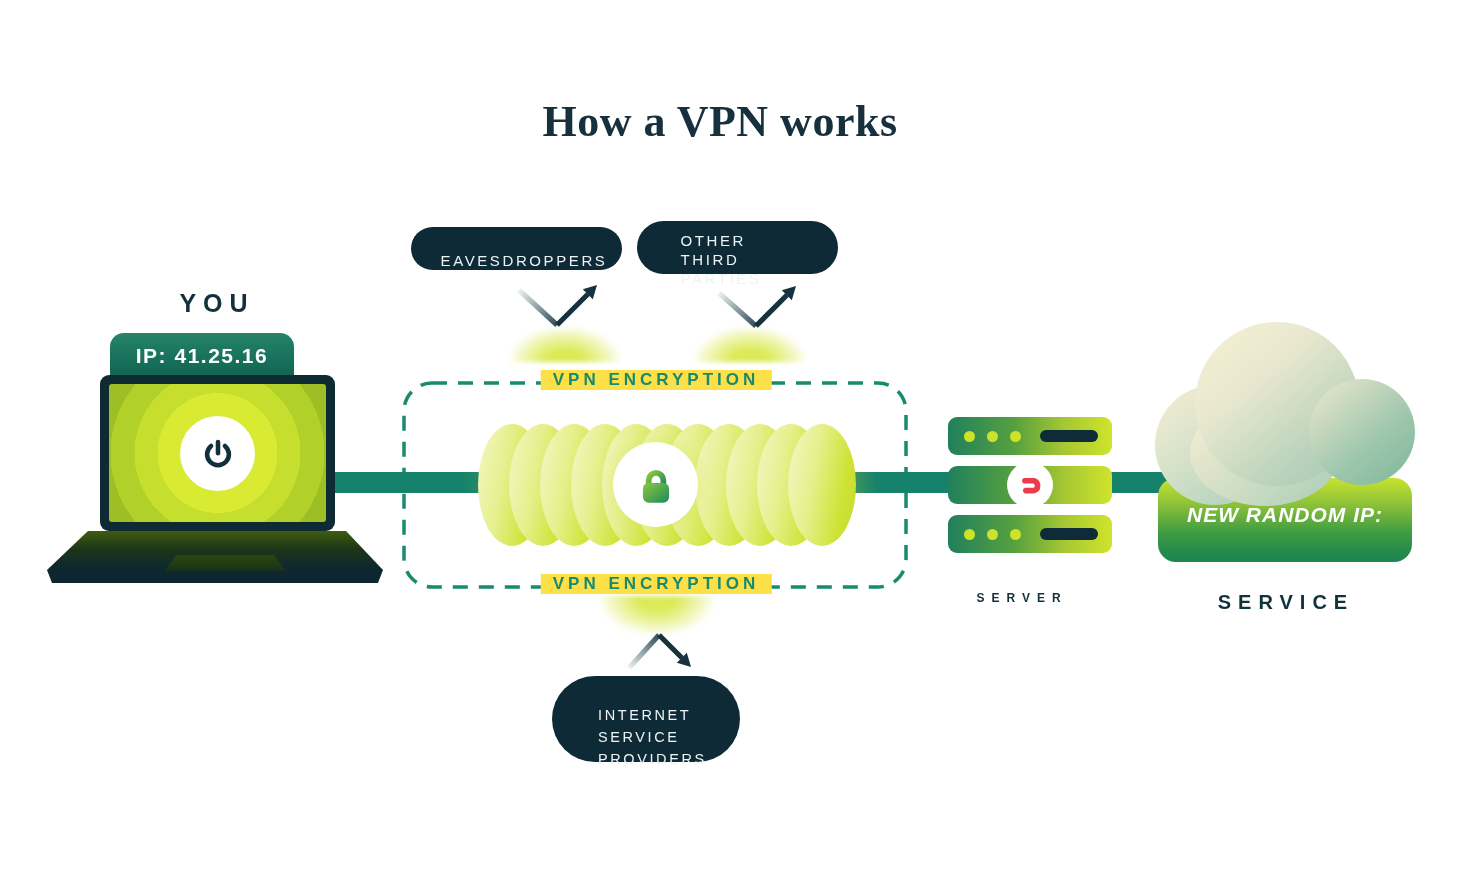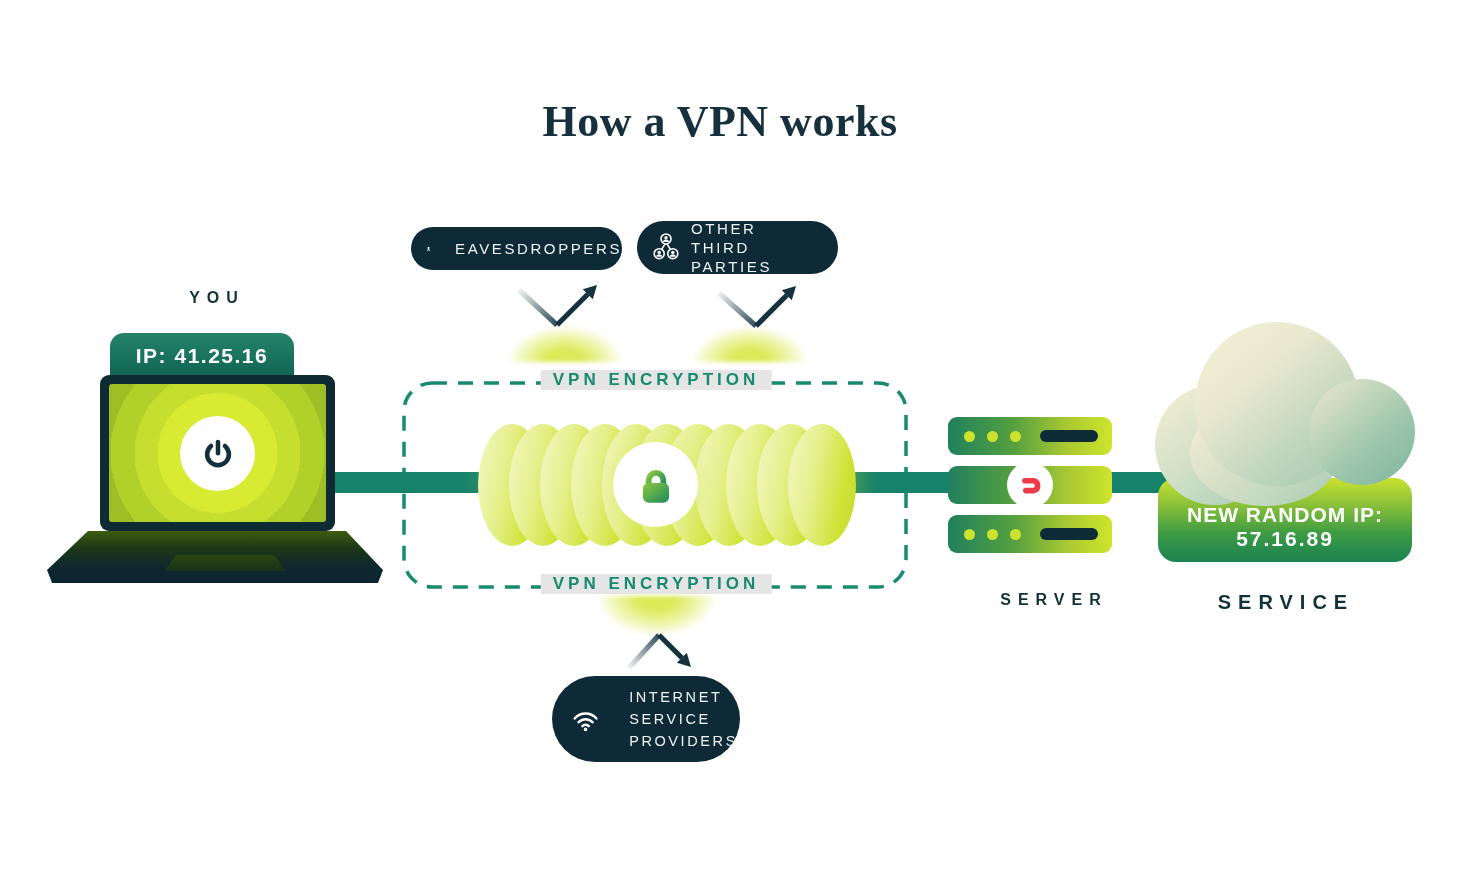--- a/index.html
+++ b/index.html
@@ -6,21 +6,21 @@
   .canvas{position:relative;width:1470px;height:894px;background:#ffffff;overflow:hidden;
           font-family:"Liberation Sans","DejaVu Sans",sans-serif;border-radius:10px;}
   .abs{position:absolute;}
 
   
   .title{left:0;top:96px;width:1440px;text-align:center;
          font-family:"Liberation Serif","DejaVu Serif",serif;
          font-size:44px;font-weight:700;color:#16303d;letter-spacing:.5px;}
 
   
-  .you-label{left:117px;top:289px;width:200px;text-align:center;font-size:16px;font-weight:600;
+  .you-label{left:117px;top:289px;width:200px;text-align:center;font-size:25px;font-weight:600;
              letter-spacing:7px;color:#11313b;}
   .ip-tab{left:110px;top:333px;width:184px;height:50px;border-radius:14px 14px 0 0;
           background:linear-gradient(180deg,#26836a 0%,#17705b 55%,#0e5f4e 100%);
           color:#fff;font-size:21px;font-weight:700;letter-spacing:1.5px;text-align:center;line-height:46px;}
   .laptop-screen{left:100px;top:375px;width:235px;height:156px;background:#0e2a33;border-radius:9px;}
   .screen-inner{position:absolute;left:9px;top:9px;right:9px;bottom:9px;border-radius:3px;
          background:radial-gradient(circle at 50% 50%, #d8ea31 0 60px, #c6de2d 60px 83px,
                     #b1d029 83px 107px, #9dbe25 107px 135px, #8eb022 135px);}
   .power-disc{left:180px;top:416px;width:75px;height:75px;border-radius:50%;background:#ffffff;
               display:flex;align-items:center;justify-content:center;}
@@ -30,21 +30,21 @@
   .touchpad{position:absolute;left:117px;top:24px;width:122px;height:16px;
         clip-path:polygon(10% 0,90% 0,100% 100%,0 100%);
         background:linear-gradient(180deg,#2c460f,#17321a);}
 
   
   .conn-line{left:332px;top:472px;width:878px;height:21px;
         background:linear-gradient(90deg,#17826b 0%,#17826b 15%,#8fbe3a 30%,#c3da30 36%,
                    #c3da30 44%,#8fbe3a 54%,#17826b 62%,#17826b 100%);}
 
   
-  .enc-label{font-size:17px;font-weight:600;letter-spacing:4px;color:#188a6f;background:#e5e5e5;
+  .enc-label{font-size:17px;font-weight:600;letter-spacing:4px;color:#188a6f;background:#fde047;
              padding:0 12px;transform:translateX(-50%);}
   .enc-label.top{left:656px;top:370px;}
   .enc-label.bottom{left:656px;top:574px;}
 
   
   .glow{filter:blur(2px);}
   .glow.tl{left:503px;top:326px;width:124px;height:36px;
      background:radial-gradient(60% 130% at 50% 100%, #dcea58 25%, rgba(233,242,150,.75) 55%, rgba(255,255,255,0) 78%);}
   .glow.tr{left:688px;top:326px;width:124px;height:36px;
      background:radial-gradient(60% 130% at 50% 100%, #dcea58 25%, rgba(233,242,150,.75) 55%, rgba(255,255,255,0) 78%);}
@@ -52,51 +52,51 @@
      background:radial-gradient(60% 130% at 50% 0%, #dcea58 25%, rgba(233,242,150,.75) 55%, rgba(255,255,255,0) 78%);}
 
   
   .ce{position:absolute;top:424px;width:68px;height:122px;border-radius:50%;
       background:linear-gradient(100deg,#f4f7c4 0%,#e5f08d 38%,#cfe336 75%,#c3da2c 100%);}
   .lock-disc{left:613px;top:442px;width:85px;height:85px;border-radius:50%;background:#ffffff;
       display:flex;align-items:center;justify-content:center;box-shadow:0 0 16px rgba(215,232,90,.55);}
 
   
   .pill{background:#0e2a37;color:#eef3f4;display:flex;align-items:center;
-        font-weight:500;letter-spacing:2.6px;}
+        font-weight:500;letter-spacing:2.6px;flex-direction:column;}
   .pill .txt{line-height:19px;}
   .pill.eaves{left:411px;top:227px;width:211px;height:43px;border-radius:22px;font-size:15px;padding-left:15px;gap:24px;box-sizing:border-box;}
   .pill.other{left:637px;top:221px;width:201px;height:53px;border-radius:27px;font-size:15px;padding-left:14px;gap:10px;box-sizing:border-box;}
   .pill.other .txt{width:128px;}
   .pill.isp{left:552px;top:676px;width:188px;height:86px;border-radius:43px;font-size:14.5px;padding-left:18px;gap:28px;box-sizing:border-box;}
   .pill.isp .txt{width:114px;line-height:22px;}
 
   
   .server-unit{position:absolute;left:0;width:164px;height:38px;border-radius:9px;
       background:linear-gradient(90deg,#20805d 0%,#55a03f 40%,#a8c832 72%,#cfe42c 100%);}
   .server-group{left:948px;top:417px;width:164px;height:136px;}
   .dot{position:absolute;top:13.5px;width:11px;height:11px;border-radius:50%;background:#cde22d;}
   .slot{position:absolute;right:14px;top:13px;width:58px;height:12px;border-radius:6px;background:#0f2b38;}
   .logo-disc{position:absolute;left:59px;top:-4px;width:46px;height:46px;border-radius:50%;background:#fff;
       display:flex;align-items:center;justify-content:center;}
-  .server-label{left:972px;top:591px;width:164px;text-align:center;font-size:16px;font-weight:600;
+  .server-label{left:940px;top:591px;width:164px;text-align:center;font-size:12px;font-weight:600;
       letter-spacing:7px;color:#11313b;}
 
   
   .c-left{left:1155px;top:385px;width:120px;height:120px;border-radius:50%;
       background:linear-gradient(140deg,#f0ecd2 10%,#c9dcc4 60%,#a9cbb4 100%);}
   .c-fill{left:1190px;top:400px;width:150px;height:106px;border-radius:50%;
       background:linear-gradient(140deg,#efeacf 15%,#c2d8c0 70%,#a9cbb4 100%);}
   .c-big{left:1195px;top:322px;width:164px;height:164px;border-radius:50%;
       background:linear-gradient(140deg,#f3efd3 5%,#e9e8cf 35%,#b9d2bb 75%,#a3c8b0 100%);}
   .c-right{left:1309px;top:379px;width:106px;height:106px;border-radius:50%;
       background:linear-gradient(140deg,#e8e6cc 5%,#9ec7ad 60%,#7db69a 100%);}
   .ip-bar{left:1158px;top:478px;width:254px;height:84px;border-radius:18px;
       background:linear-gradient(180deg,#c9e22e 0%,#8fc338 30%,#3f9c42 65%,#23894d 90%,#1d8455 100%);}
-  .ip-bar-text{left:1158px;top:503px;width:254px;text-align:center;color:#ffffff;font-weight:700;}
+  .ip-bar-text{left:1158px;top:503px;width:254px;text-align:center;color:#ffffff;font-weight:700;font-style:italic;}
   .ip-bar-text .l1{font-size:21px;letter-spacing:1px;line-height:24px;}
   .ip-bar-text .l2{font-size:21px;letter-spacing:2px;line-height:24px;}
   .internet-label{left:1166px;top:591px;width:240px;text-align:center;font-size:20px;font-weight:600;
       letter-spacing:7px;color:#11313b;}
 
   svg{display:block;}
   .overlay{left:0;top:0;pointer-events:none;}
 </style>
 </head>
 <body>
@@ -183,21 +183,20 @@
   </div>
   <div class="abs server-label">SERVER</div>
 
   <div class="abs ip-bar"></div>
   <div class="abs c-left"></div>
   <div class="abs c-fill"></div>
   <div class="abs c-big"></div>
   <div class="abs c-right"></div>
   <div class="abs ip-bar-text">
     <div class="l1">NEW RANDOM IP:</div>
-    <div class="l2">57.16.89</div>
   </div>
   <div class="abs internet-label">SERVICE</div>
 
   <svg class="abs overlay" width="1470" height="894">
     <defs>
       <linearGradient id="ag1" gradientUnits="userSpaceOnUse" x1="519" y1="290" x2="557" y2="325">
         <stop offset="0" stop-color="#eef1f1"></stop>
           <stop offset="1" stop-color="#2e4c58"></stop>
       </linearGradient>
       <linearGradient id="ag2" gradientUnits="userSpaceOnUse" x1="719" y1="293" x2="756" y2="326">

